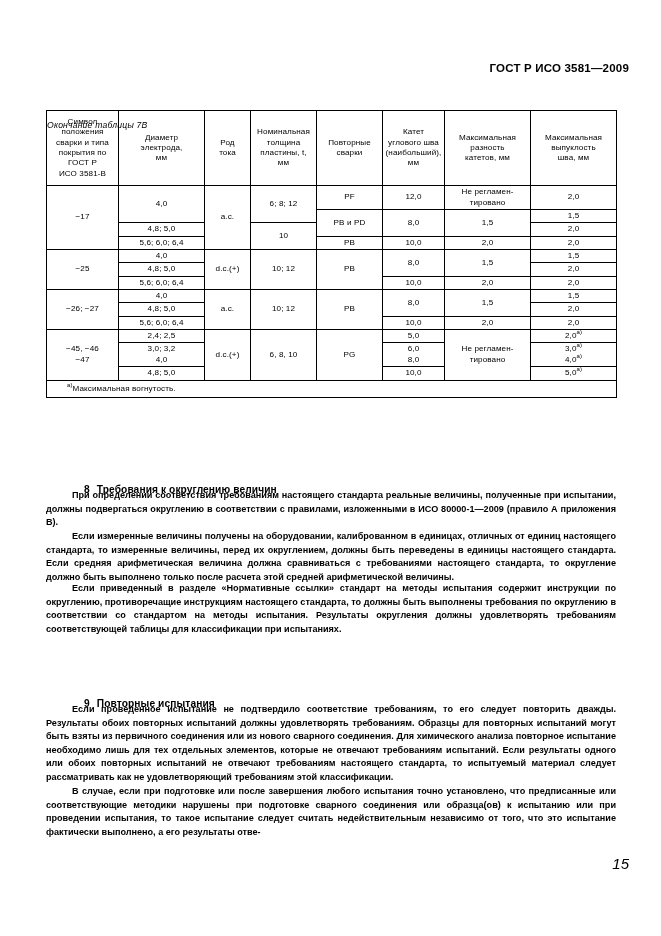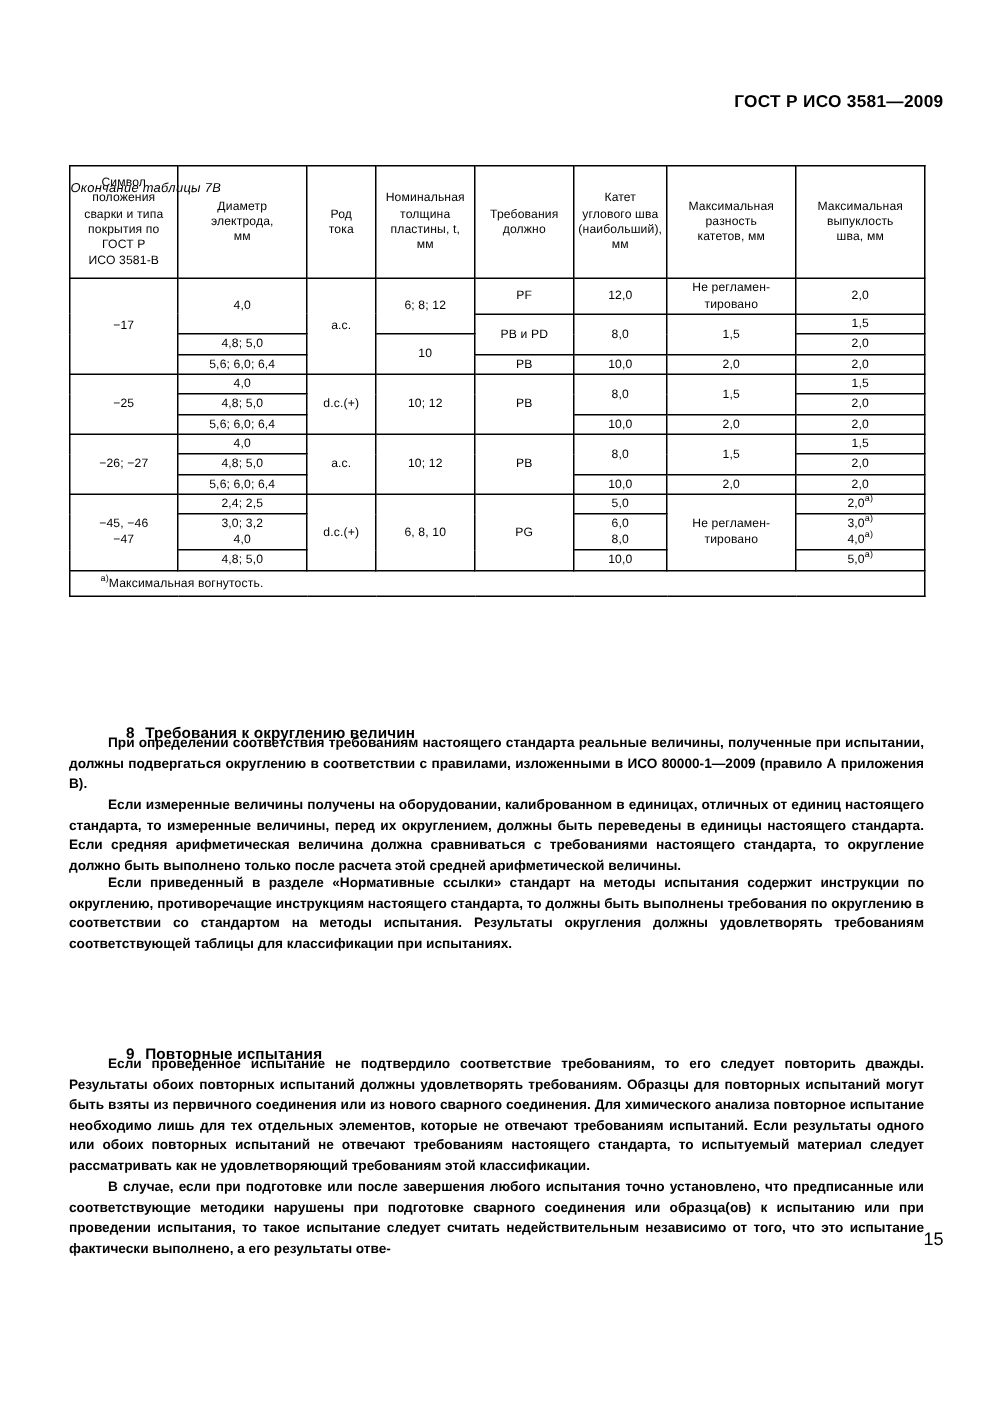--- a/index.html
+++ b/index.html
@@ -104,22 +104,23 @@
     line-height: 13.6px;
     text-align: justify;
     text-justify: inter-word;
     letter-spacing: 0.0px;
     font-weight: bold;
   }
   .para .ind { display: inline-block; width: 26px; }
   .page-num {
     position: absolute;
     right: 32px;
-    top: 819px;
-    font-size: 12px;
+    top: 855px;
+    font-size: 15px;
+    font-style: italic;
   }
 </style>
 </head>
 <body>
 
 <div class="page">
 
   <div class="doc-header">ГОСТ Р ИСО 3581—2009</div>
 
   <div class="table-caption">Окончание таблицы 7В</div>
@@ -155,22 +156,22 @@
             <span>Род</span><br>
             <span>тока</span>
           </td>
           <td>
             <span>Номинальная</span><br>
             <span>толщина</span><br>
             <span>пластины, t,</span><br>
             <span>мм</span>
           </td>
           <td>
-            <span>Требования</span><br>
-            <span>должно</span>
+            <span>Повторные</span><br>
+            <span>сварки</span>
           </td>
           <td>
             <span>Катет</span><br>
             <span>углового шва</span><br>
             <span>(наибольший),</span><br>
             <span>мм</span>
           </td>
           <td>
             <span>Максимальная</span><br>
             <span>разность</span><br>

